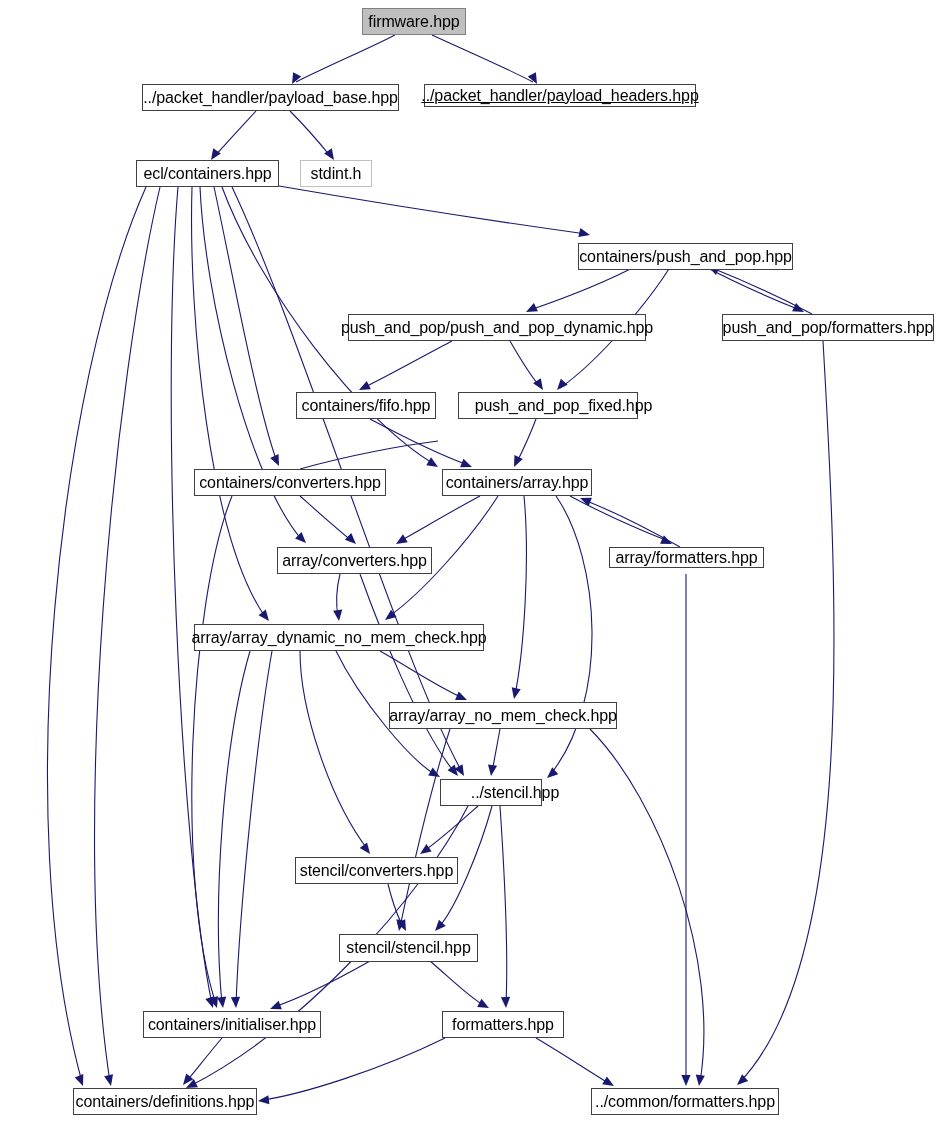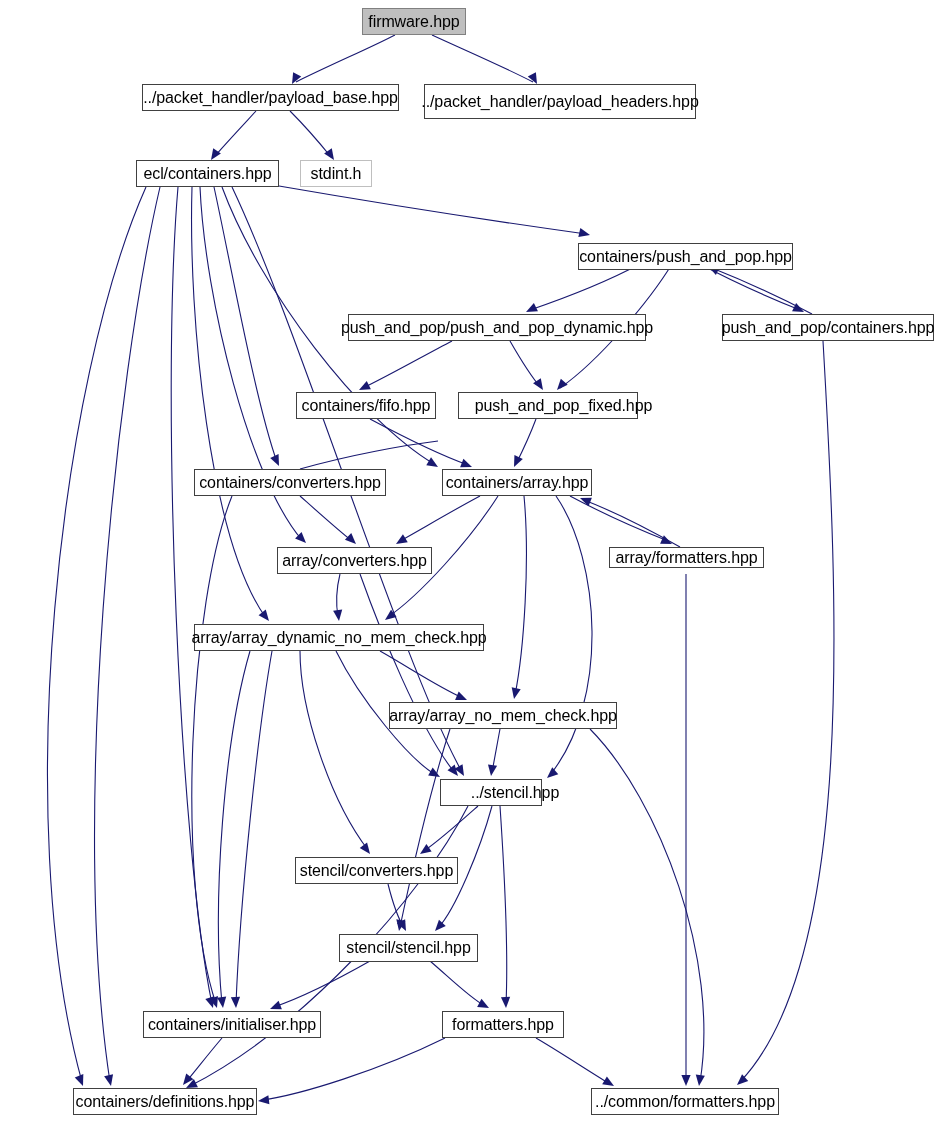--- a/index.html
+++ b/index.html
@@ -133,37 +133,37 @@
       <path d="M 823,341 C 838,600 856,960 740,1082" class="edge" stroke="#191970"></path>
       <polygon points="737,1085 742.058,1074.226 748.222,1081.034" class="arrow" fill="#191970"></polygon>
     </svg>
   <div id="nodes-layer">
       <div class="node root" style="left: 362px; top: 8px; width: 104px; height: 27px;">
         <span>firmware.hpp</span>
       </div>
       <div class="node" style="left: 142px; top: 84px; width: 257px; height: 27px;">
         <span>../packet_handler/payload_base.hpp</span>
       </div>
-      <div class="node" style="left: 424px; top: 84px; width: 272px; height: 35px;">
+      <div class="node" style="left: 424px; top: 84px; width: 272px; height: 23px; text-decoration: underline;">
         <span>../packet_handler/payload_headers.hpp</span>
       </div>
       <div class="node" style="left: 136px; top: 160px; width: 143px; height: 27px;">
         <span>ecl/containers.hpp</span>
       </div>
       <div class="node sys" style="left: 300px; top: 160px; width: 72px; height: 27px;">
         <span>stdint.h</span>
       </div>
       <div class="node" style="left: 578px; top: 237px; width: 215px; height: 27px; margin-top: 6px;">
         <span>containers/push_and_pop.hpp</span>
       </div>
       <div class="node" style="left: 348px; top: 314px; width: 298px; height: 27px;">
         <span>push_and_pop/push_and_pop_dynamic.hpp</span>
       </div>
       <div class="node" style="left: 722px; top: 314px; width: 212px; height: 27px;">
-        <span>push_and_pop/containers.hpp</span>
+        <span>push_and_pop/formatters.hpp</span>
       </div>
       <div class="node" style="left: 296px; top: 392px; width: 140px; height: 27px;">
         <span>containers/fifo.hpp</span>
       </div>
       <div class="node" style="left: 458px; top: 392px; width: 180px; height: 27px; padding-left: 31px;">
         <span>push_and_pop_fixed.hpp</span>
       </div>
       <div class="node" style="left: 194px; top: 469px; width: 192px; height: 27px;">
         <span>containers/converters.hpp</span>
       </div>

